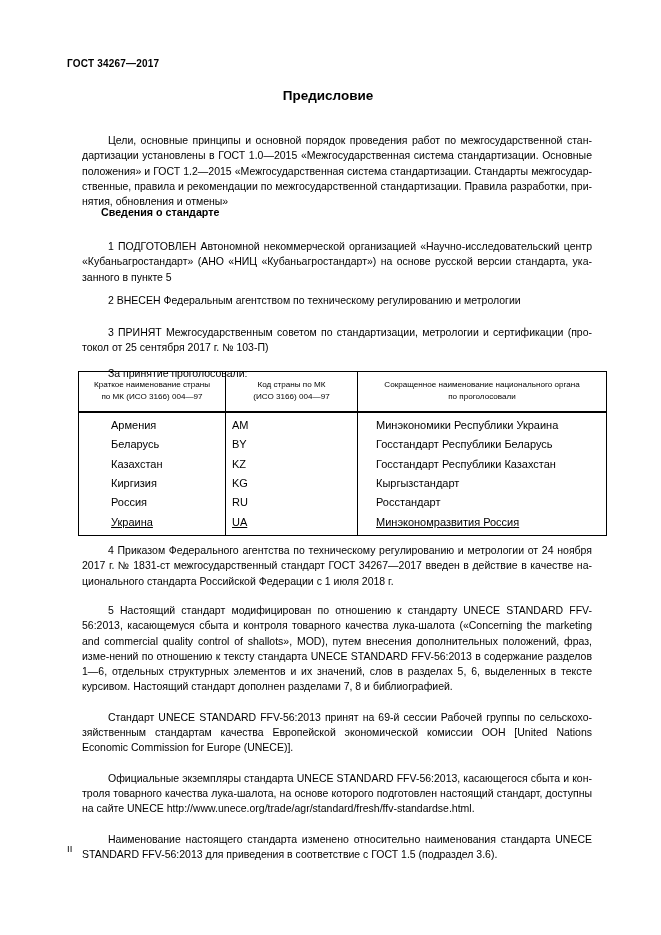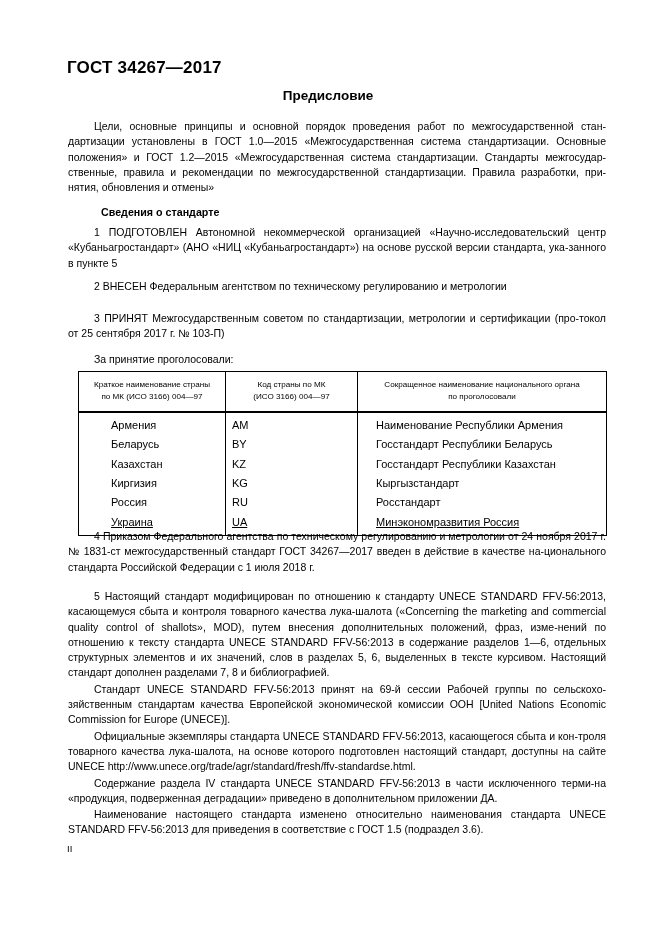--- a/index.html
+++ b/index.html
@@ -16,38 +16,38 @@
     width: 661px;
     height: 935px;
     background: #ffffff;
     overflow: hidden;
     box-sizing: border-box;
   }
   .doc-header {
     position: absolute;
     left: 67px;
     top: 58px;
-    font-size: 17px;
+    font-size: 10px;
     font-weight: bold;
     letter-spacing: 0.2px;
   }
   .doc-title {
     position: absolute;
     left: 0;
     top: 88px;
     width: 656px;
     text-align: center;
     font-size: 13.5px;
     font-weight: bold;
   }
   .para {
     font-size: 10.5px;
     line-height: 15.3px;
     text-align: justify;
-    margin: 1px;
+    margin: 15px;
     hyphens: manual;
   }
   .para.indent {
     text-indent: 26px;
   }
   .block {
     position: absolute;
     width: 540px;
   }
   .sec-head {
@@ -170,21 +170,21 @@
           <th class="c3">
             <span>Сокращенное наименование национального органа</span><br>
             <span>по проголосовали</span>
           </th>
         </tr>
       </thead>
       <tbody>
         <tr>
           <td class="c1">Армения</td>
           <td class="c2">AM</td>
-          <td class="c3">Наименование Республики Армения</td>
+          <td class="c3">Минэкономики Республики Украина</td>
         </tr>
         <tr>
           <td class="c1">Беларусь</td>
           <td class="c2">BY</td>
           <td class="c3">Госстандарт Республики Беларусь</td>
         </tr>
         <tr>
           <td class="c1">Казахстан</td>
           <td class="c2">KZ</td>
           <td class="c3">Госстандарт Республики Казахстан</td>
@@ -209,19 +209,18 @@
   </div>
 
   <div class="block" style="left:67px; top:528px;">
     <p class="para indent">4 Приказом Федерального агентства по техническому регулированию и метрологии от 24 ноября 2017 г. № 1831-ст межгосударственный стандарт ГОСТ 34267—2017 введен в действие в качестве на-ционального стандарта Российской Федерации с 1 июля 2018 г.</p>
   </div>
 
   <div class="block" style="left:67px; top:588px;">
     <p class="para indent">5 Настоящий стандарт модифицирован по отношению к стандарту UNECE STANDARD FFV-56:2013, касающемуся сбыта и контроля товарного качества лука-шалота («Concerning the marketing and commercial quality control of shallots», MOD), путем внесения дополнительных положений, фраз, изме-нений по отношению к тексту стандарта UNECE STANDARD FFV-56:2013 в содержание разделов 1—6, отдельных структурных элементов и их значений, слов в разделах 5, 6, выделенных в тексте курсивом. Настоящий стандарт дополнен разделами 7, 8 и библиографией.</p>
     <p class="para indent">Стандарт UNECE STANDARD FFV-56:2013 принят на 69-й сессии Рабочей группы по сельскохо-зяйственным стандартам качества Европейской экономической комиссии ООН [United Nations Economic Commission for Europe (UNECE)].</p>
     <p class="para indent">Официальные экземпляры стандарта UNECE STANDARD FFV-56:2013, касающегося сбыта и кон-троля товарного качества лука-шалота, на основе которого подготовлен настоящий стандарт, доступны на сайте UNECE http://www.unece.org/trade/agr/standard/fresh/ffv-standardse.html.</p>
-    <p class="para indent">Содержание раздела IV стандарта UNECE STANDARD FFV-56:2013 в части исключенного терми-на «продукция, подверженная деградации» приведено в дополнительном приложении ДА.</p>
     <p class="para indent">Наименование настоящего стандарта изменено относительно наименования стандарта UNECE STANDARD FFV-56:2013 для приведения в соответствие с ГОСТ 1.5 (подраздел 3.6).</p>
   </div>
 
   <div class="page-num">II</div>
 
 </div>
 
 </body></html>

